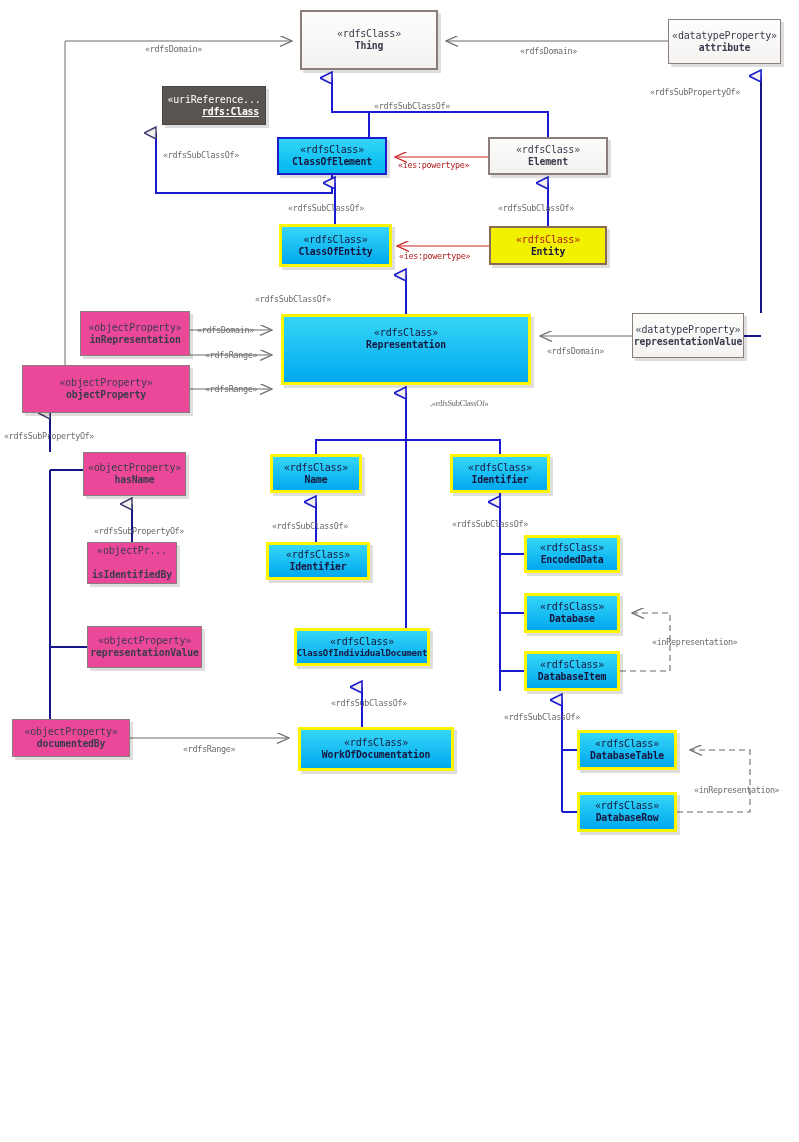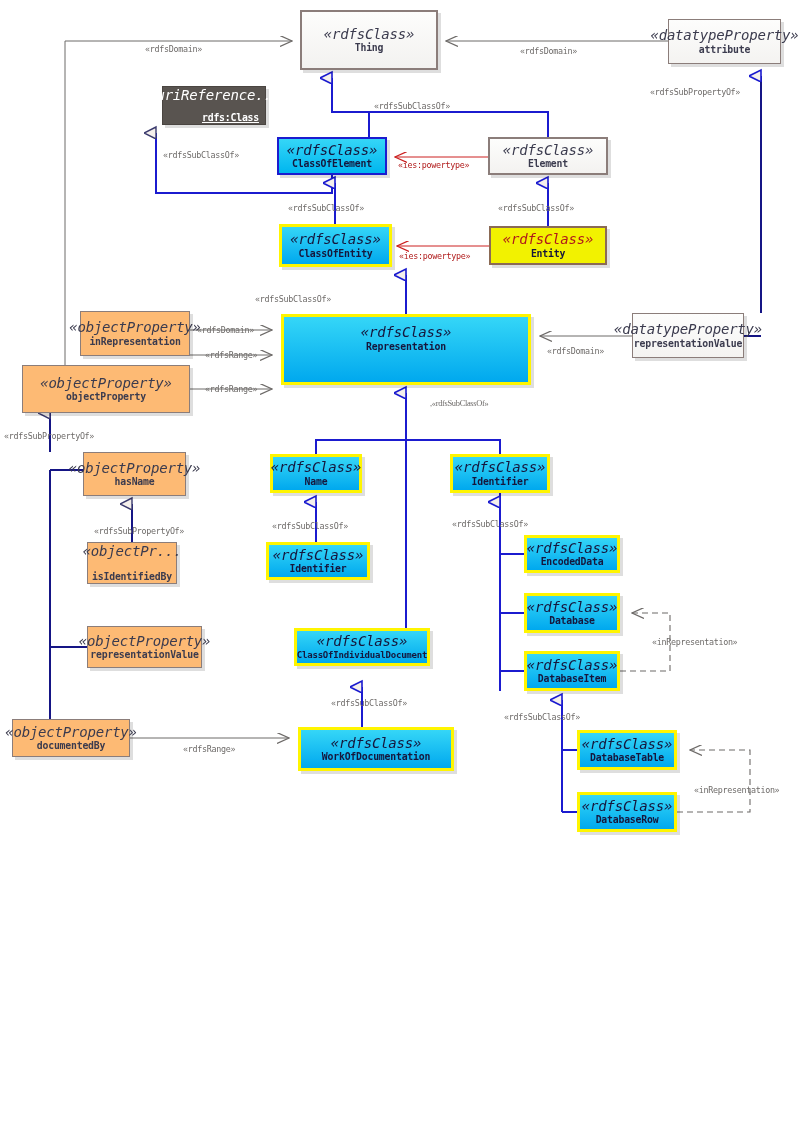--- a/index.html
+++ b/index.html
@@ -21,24 +21,23 @@
     display: flex;
     flex-direction: column;
     align-items: center;
     justify-content: center;
     text-align: center;
     line-height: 1.18;
     z-index: 5;
     box-shadow: 3px 3px 0 rgba(0,0,0,0.13);
   }
   .node .stereo {
-    font-size: 14px;
+    font-size: 10px;
     letter-spacing: -0.2px;
     white-space: nowrap;
-    font-style: italic;
   }
   .node .nm {
     font-size: 9.8px;
     font-weight: bold;
     letter-spacing: -0.2px;
     white-space: nowrap;
   }
 
   
   .k-plain {
@@ -73,21 +72,21 @@
   }
   
   .k-yellow {
     background: #f2f200;
     border: 2px solid #8b6a55;
     color: #16163c;
   }
   .k-yellow .stereo { color: #b01a1a; }
   
   .k-gray {
-    background: #fdba74;
+    background: #ec4899;
     border: 1px solid #8b7d7a;
     color: #3b3b4e;
   }
 
   .edge-label {
     position: absolute;
     font-family: "DejaVu Sans Mono", "Liberation Mono", monospace;
     font-size: 8.4px;
     color: #6d6a68;
     white-space: nowrap;
@@ -176,21 +175,21 @@
   <div class="node k-plain" style="left:300px;top:10px;width:138px;height:60px;">
     <div class="stereo">«rdfsClass»</div>
     <div class="nm">Thing</div>
   </div>
 
   <div class="node k-dtp" style="left:668px;top:19px;width:113px;height:45px;">
     <div class="stereo">«datatypeProperty»</div>
     <div class="nm">attribute</div>
   </div>
 
-  <div class="node k-uri" style="left:162px;top:86px;width:104px;height:39px;justify-content:space-between;">
+  <div class="node k-uri" style="left:162px;top:86px;width:104px;height:39px;">
     <div class="stereo">«uriReference...</div>
     <div class="nm">rdfs:Class</div>
   </div>
 
   <div class="node k-cyanblue" style="left:277px;top:137px;width:110px;height:38px;">
     <div class="stereo">«rdfsClass»</div>
     <div class="nm">ClassOfElement</div>
   </div>
 
   <div class="node k-plain" style="left:488px;top:137px;width:120px;height:38px;">

